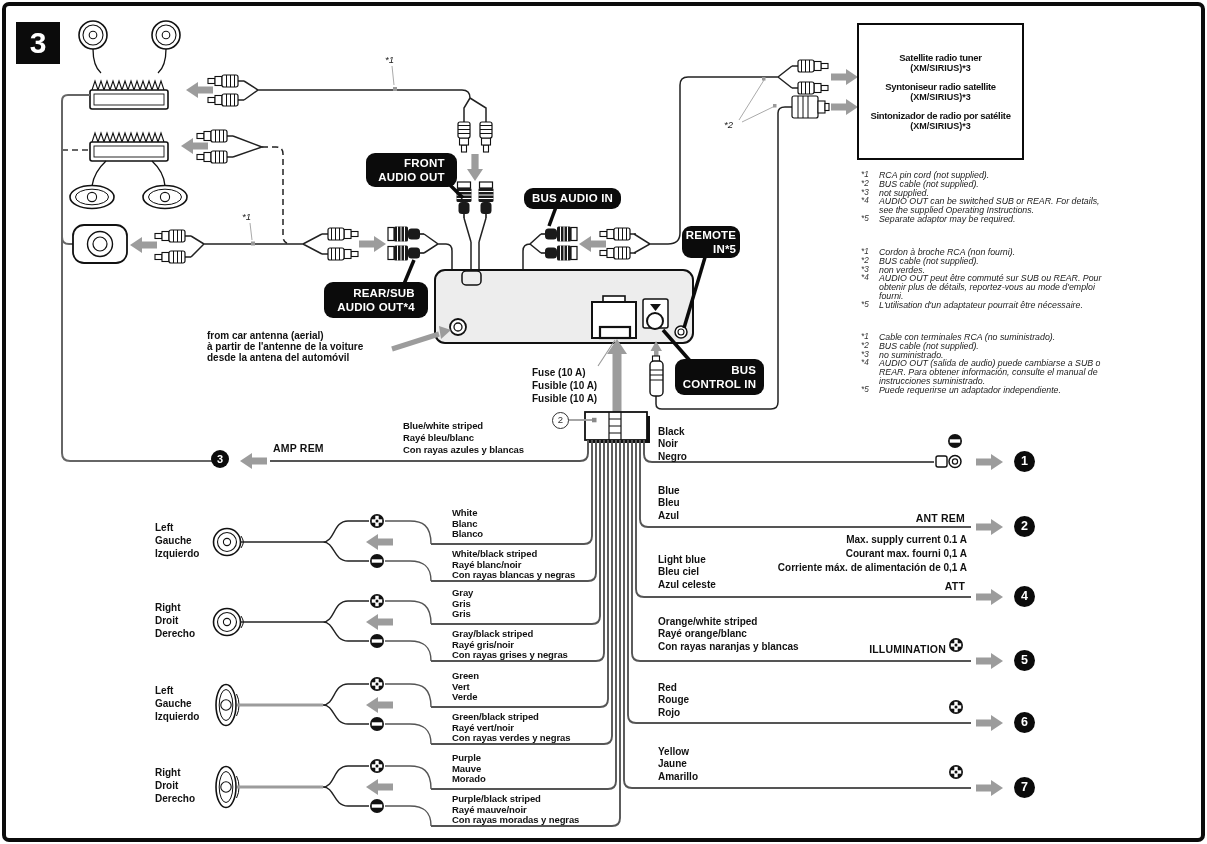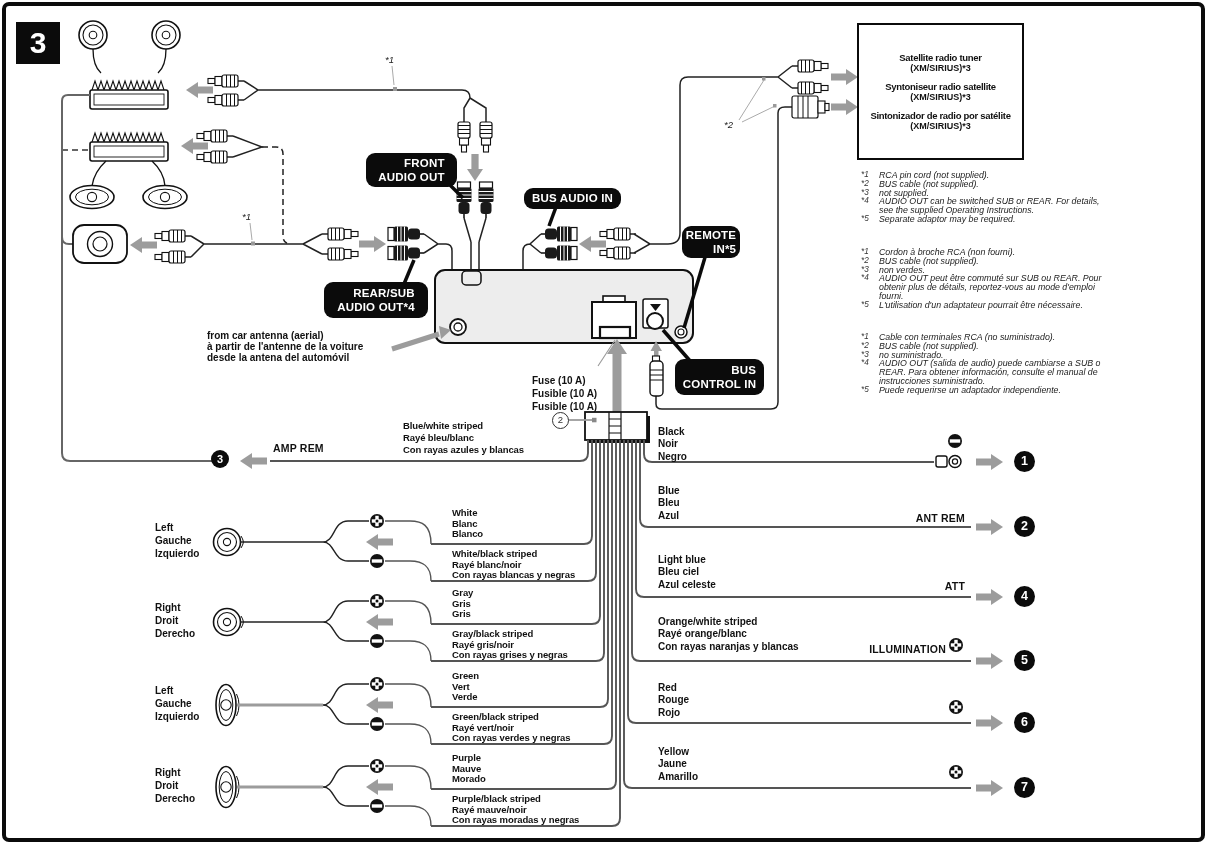--- a/index.html
+++ b/index.html
@@ -13,21 +13,21 @@
   .satbox{border:2.5px solid #0b0b0b;width:163px;height:133px;display:flex;flex-direction:column;
           justify-content:center;align-items:center;text-align:center;background:#fff;}
   .satbox .l1{font-weight:bold;font-size:9.5px;letter-spacing:-0.3px;line-height:11px;}
   .satbox .l2{font-weight:bold;font-size:9px;line-height:11px;margin-bottom:7px;}
   .satbox .l2:last-child{margin-bottom:0;}
   .callout{background:#0b0b0b;color:#fff;font-weight:bold;font-size:11.5px;line-height:1.22;
            text-align:right;border-radius:9px;display:flex;align-items:center;justify-content:center;
            white-space:pre-line;letter-spacing:0.2px;}
   .ast{font-style:italic;font-size:9.5px;color:#222;}
   .lblB{font-weight:bold;font-size:10px;line-height:11.2px;}
-  .lbl13{font-weight:bold;font-size:10px;line-height:13px;margin-top:8px;}
+  .lbl13{font-weight:bold;font-size:10px;line-height:13px;}
   .posl{font-weight:bold;font-size:10px;line-height:13px;}
   .wirel{font-weight:bold;font-size:9.5px;line-height:10.6px;letter-spacing:-0.1px;}
   .clrl{font-weight:bold;font-size:10px;line-height:12.4px;}
   .spec{font-weight:bold;font-size:10px;line-height:13px;}
   .ra{text-align:right;}
   .fnB{font-weight:bold;font-size:10.5px;letter-spacing:0.2px;}
   .badge{background:#0b0b0b;color:#fff;border-radius:50%;text-align:center;font-weight:bold;}
   .badge.b21{width:21px;height:21px;font-size:12.5px;line-height:21px;}
   .badge.b18{width:18px;height:18px;font-size:11px;line-height:18px;}
   .ring{width:15px;height:15px;border:1.4px solid #333;border-radius:50%;background:#fff;
@@ -427,20 +427,23 @@
 Rayé mauve/noir
 Con rayas moradas y negras</div>
 
 <div class="abs clrl pre" style="left:658px;top:426px;">Black
 Noir
 Negro</div>
 <div class="abs clrl pre" style="left:658px;top:485px;">Blue
 Bleu
 Azul</div>
 <div class="abs fnB ra" style="left:845px;top:512px;width:120px;">ANT REM</div>
+<div class="abs spec pre ra" style="left:727px;top:533px;width:240px;line-height:14px;">Max. supply current 0.1 A
+Courant max. fourni 0,1 A
+Corriente máx. de alimentación de 0,1 A</div>
 <div class="abs clrl pre" style="left:658px;top:554px;">Light blue
 Bleu ciel
 Azul celeste</div>
 <div class="abs fnB ra" style="left:845px;top:580px;width:120px;">ATT</div>
 <div class="abs clrl pre" style="left:658px;top:616px;">Orange/white striped
 Rayé orange/blanc
 Con rayas naranjas y blancas</div>
 <div class="abs fnB ra" style="left:806px;top:643px;width:140px;">ILLUMINATION</div>
 <div class="abs clrl pre" style="left:658px;top:682px;">Red
 Rouge

